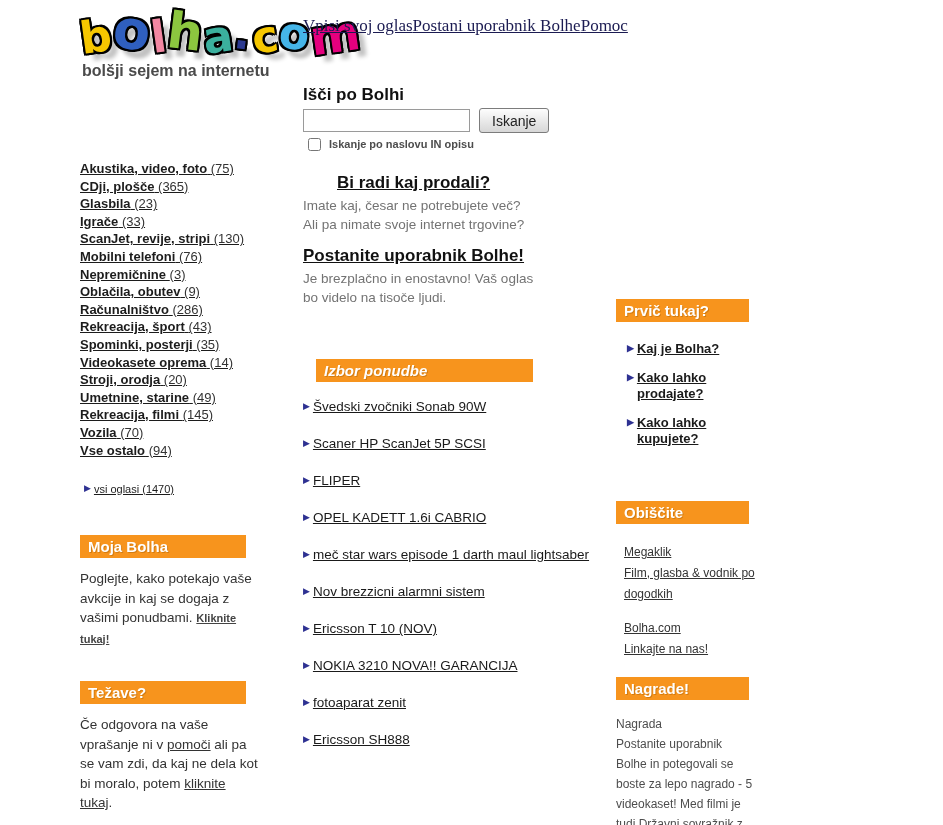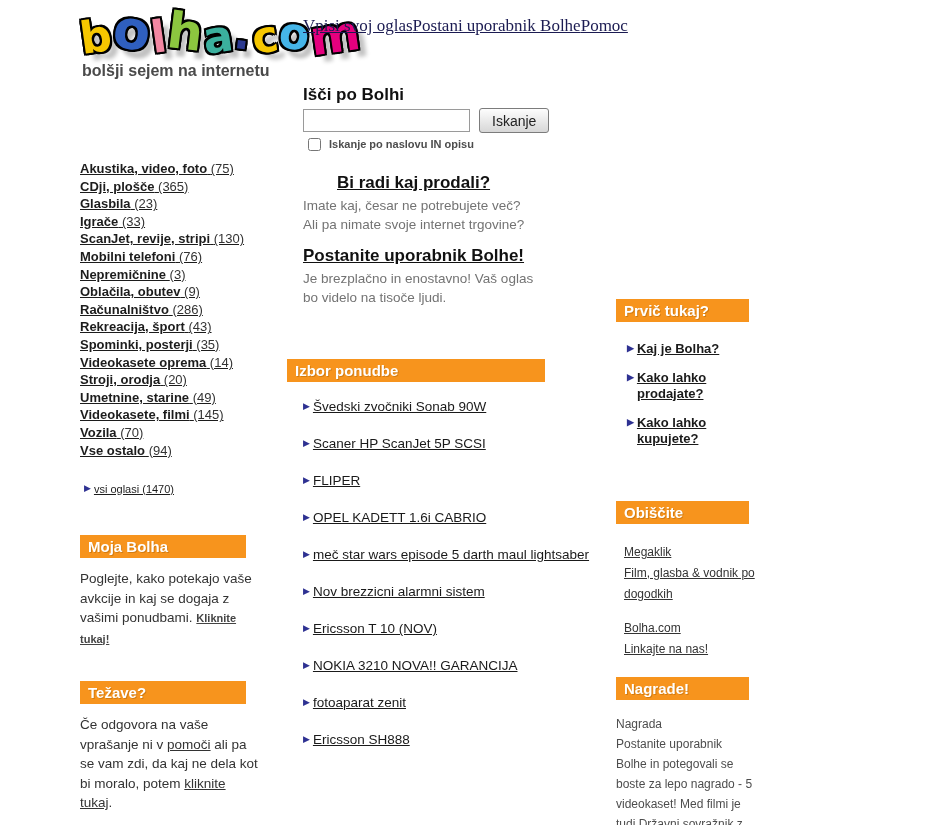--- a/index.html
+++ b/index.html
@@ -128,47 +128,47 @@
       <li><span class="catname">Rekreacija, šport</span> <span class="cnt">(43)</span></li>
 
       <li><span class="catname">Spominki, posterji</span> <span class="cnt">(35)</span></li>
 
       <li><span class="catname">Videokasete oprema</span> <span class="cnt">(14)</span></li>
 
       <li><span class="catname">Stroji, orodja</span> <span class="cnt">(20)</span></li>
 
       <li><span class="catname">Umetnine, starine</span> <span class="cnt">(49)</span></li>
 
-      <li><span class="catname">Videokasete, filmi</span> <span class="cnt">(145)</span></li>
+      <li><span class="catname">Rekreacija, filmi</span> <span class="cnt">(145)</span></li>
 
       <li><span class="catname">Vozila</span> <span class="cnt">(70)</span></li>
 
       <li><span class="catname">Vse ostalo</span> <span class="cnt">(94)</span></li>
     </ul>
   <div class="vsi"><span class="arr"></span><span class="u">vsi oglasi (1470)</span></div>
 
   <div class="bar" style="left:80px; top:535px; width:166px;">Moja Bolha</div>
   <div class="sidetext" style="left:80px; top:569px; width:176px;"><span>Poglejte, kako potekajo vaše avkcije in kaj se dogaja z vašimi ponudbami.</span> <span class="smalllnk">Kliknite tukaj!</span></div>
 
   <div class="bar" style="left:80px; top:681px; width:166px;">Težave?</div>
   <div class="sidetext" style="left:80px; top:715px; width:181px;"><span>Če odgovora na vaše vprašanje ni v </span><span class="lnk">pomoči</span><span> ali pa se vam zdi, da kaj ne dela kot bi moralo, potem </span><span class="lnk">kliknite tukaj</span><span>.</span></div>
 
-  <div class="bar" style="left:287px; top:359px; width:258px;">Izbor ponudbe</div>
+  <div class="bar" style="left:316px; top:359px; width:217px;font-style:italic;">Izbor ponudbe</div>
   <ul class="listings">
 
       <li><span class="arr"></span><span class="txt">Švedski zvočniki Sonab 90W</span></li>
 
 
       <li><span class="arr"></span><span class="txt">Scaner HP ScanJet 5P SCSI</span></li>
 
       <li><span class="arr"></span><span class="txt">FLIPER</span></li>
 
       <li><span class="arr"></span><span class="txt">OPEL KADETT 1.6i CABRIO</span></li>
 
-      <li><span class="arr"></span><span class="txt">meč star wars episode 5 darth maul lightsaber</span></li>
+      <li><span class="arr"></span><span class="txt">meč star wars episode 1 darth maul lightsaber</span></li>
 
       <li><span class="arr"></span><span class="txt">Nov brezzicni alarmni sistem</span></li>
 
       <li><span class="arr"></span><span class="txt">Ericsson T 10 (NOV)</span></li>
 
       <li><span class="arr"></span><span class="txt">NOKIA 3210 NOVA!! GARANCIJA</span></li>
 
 
       <li><span class="arr"></span><span class="txt">fotoaparat zenit</span></li>
 

